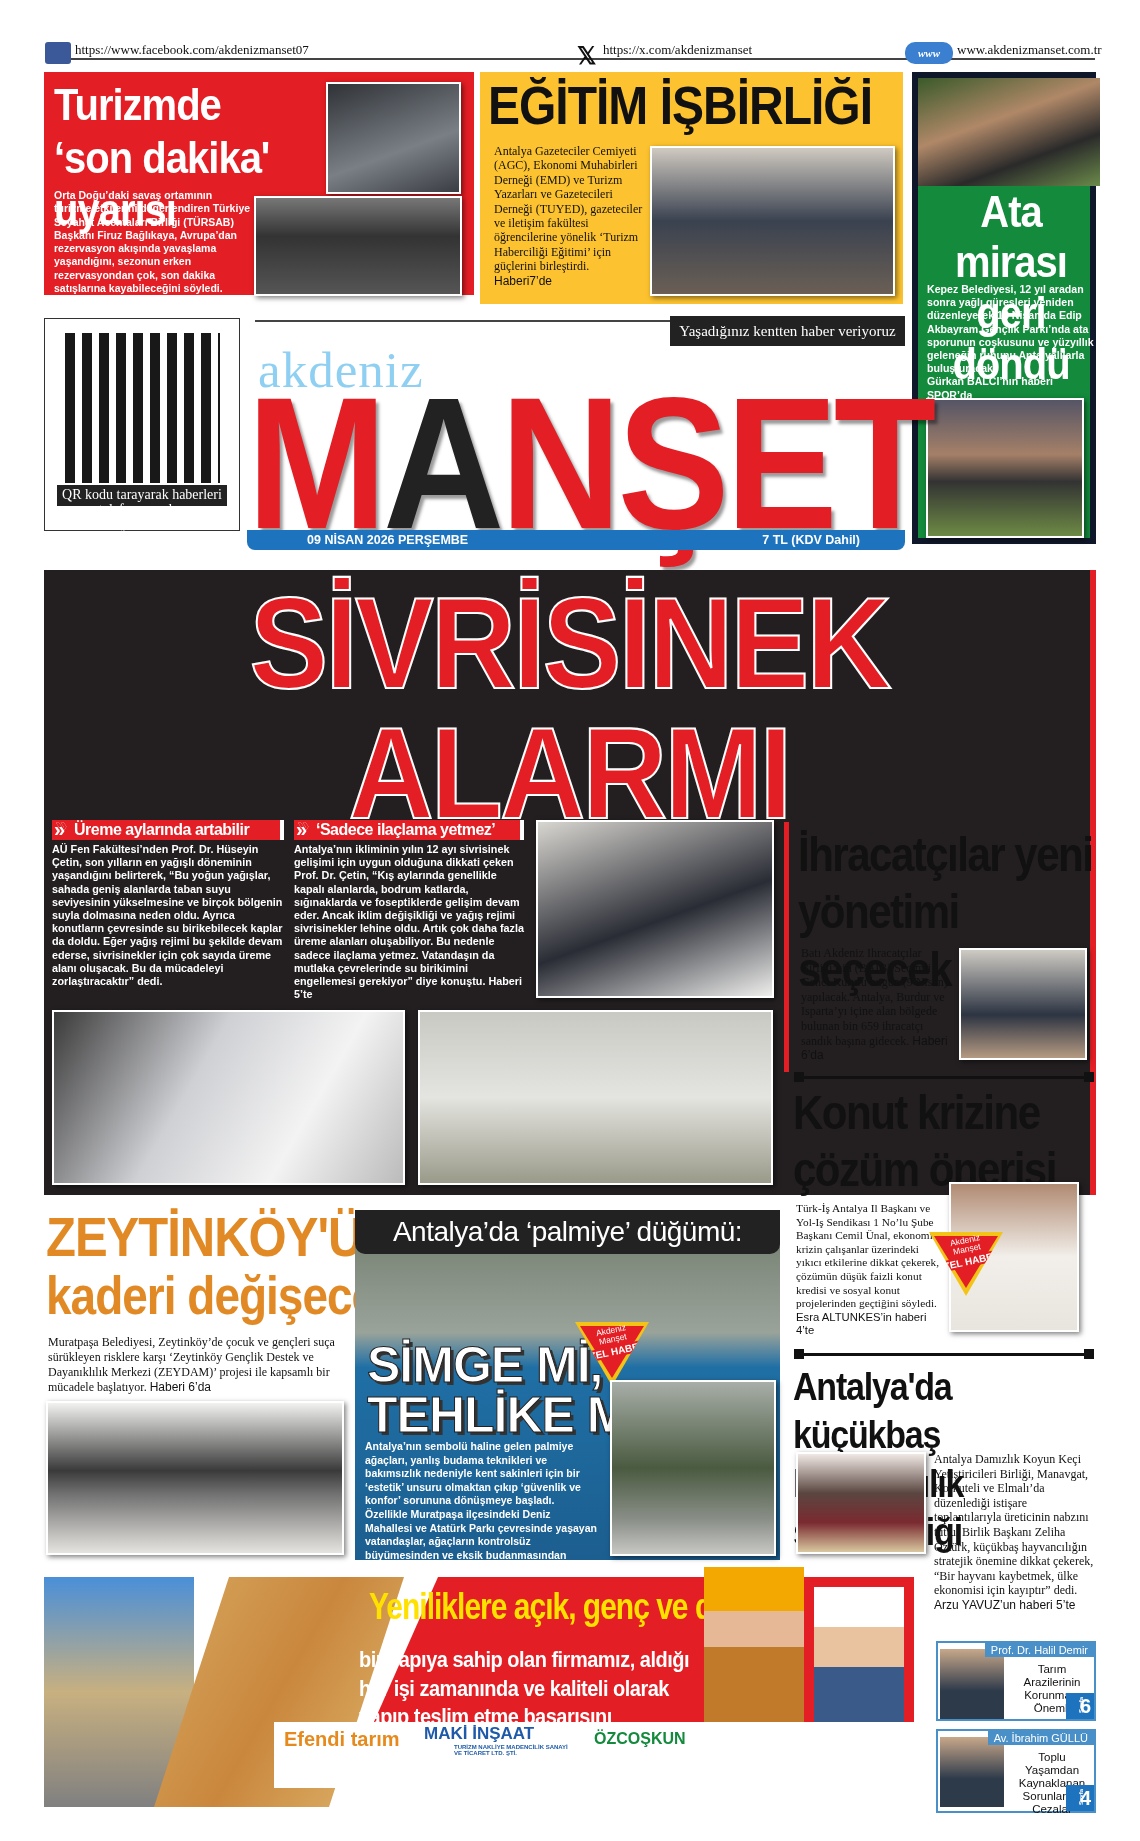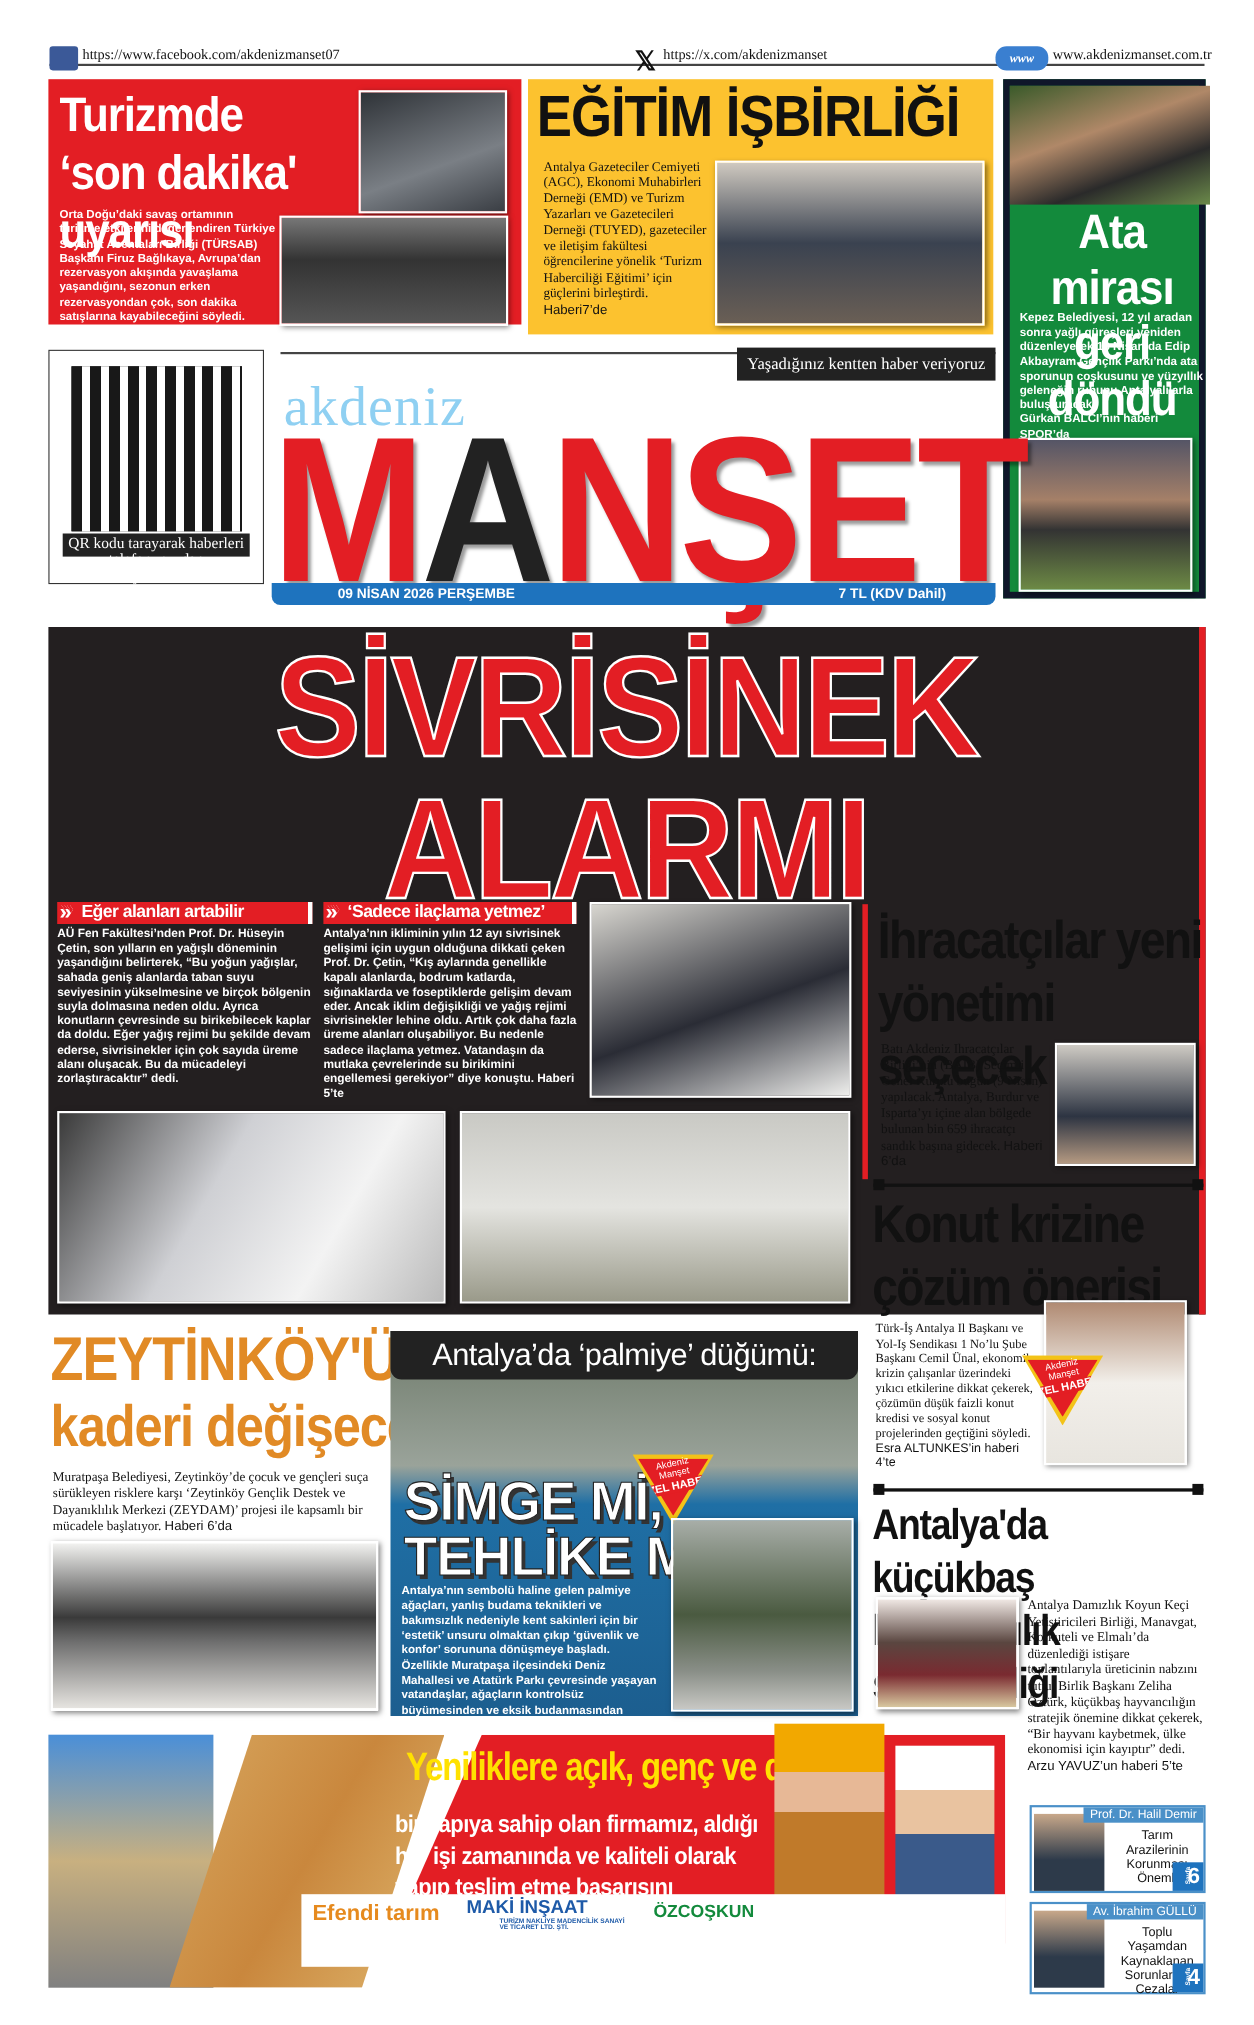--- a/index.html
+++ b/index.html
@@ -114,21 +114,21 @@
 <div class="abs akdeniz">akdeniz</div>
 <div class="abs manset"><span>M</span><span class="blk">A</span><span>NŞET</span></div>
 <div class="abs datebar">
   <span class="d">09 NİSAN 2026 PERŞEMBE</span>
   <span class="p">7 TL (KDV Dahil)</span>
 </div>
 
 <div class="abs main-box">
   <h1 class="abs main-title">SİVRİSİNEK ALARMI</h1>
 
-  <div class="abs sec-h" style="left:8px;top:250px;width:232px;position:absolute"><span class="chev">»</span><span>Eğer alanları artabilir</span></div>
+  <div class="abs sec-h" style="left:8px;top:250px;width:232px;position:absolute"><span class="chev">»</span><span>Üreme aylarında artabilir</span></div>
   <div class="abs col-txt" style="left:8px;top:273px;width:232px">AÜ Fen Fakültesi’nden Prof. Dr. Hüseyin Çetin, son yılların en yağışlı döneminin yaşandığını belirterek, “Bu yoğun yağışlar, sahada geniş alanlarda taban suyu seviyesinin yükselmesine ve birçok bölgenin suyla dolmasına neden oldu. Ayrıca konutların çevresinde su birikebilecek kaplar da doldu. Eğer yağış rejimi bu şekilde devam ederse, sivrisinekler için çok sayıda üreme alanı oluşacak. Bu da mücadeleyi zorlaştıracaktır” dedi.</div>
 
   <div class="abs sec-h" style="left:250px;top:250px;width:230px;position:absolute"><span class="chev">»</span><span>‘Sadece ilaçlama yetmez’</span></div>
   <div class="abs col-txt" style="left:250px;top:273px;width:230px"><span>Antalya’nın ikliminin yılın 12 ayı sivrisinek gelişimi için uygun olduğuna dikkati çeken Prof. Dr. Çetin, “Kış aylarında genellikle kapalı alanlarda, bodrum katlarda, sığınaklarda ve foseptiklerde gelişim devam eder. Ancak iklim değişikliği ve yağış rejimi sivrisinekler lehine oldu. Artık çok daha fazla üreme alanları oluşabiliyor. Bu nedenle sadece ilaçlama yetmez. Vatandaşın da mutlaka çevrelerinde su birikimini engellemesi gerekiyor” diye konuştu.</span> <span>Haberi 5’te</span></div>
 
   <div class="abs photo" style="left:492px;top:250px;width:238px;height:178px;background:linear-gradient(160deg,#d8d6d0,#2a2c35 55%,#eeeeec)"></div>
   <div class="abs photo" style="left:8px;top:440px;width:353px;height:175px;background:linear-gradient(120deg,#3a3a3a,#cfd0d4 40%,#f3f3f3 70%,#bbb)"></div>
   <div class="abs photo" style="left:374px;top:440px;width:355px;height:175px;background:linear-gradient(180deg,#c9c9c4,#e4e4e0 50%,#9a9a8a)"></div>
   <div class="abs" style="left:740px;top:130px;width:6px;height:120px"></div>
 </div>

